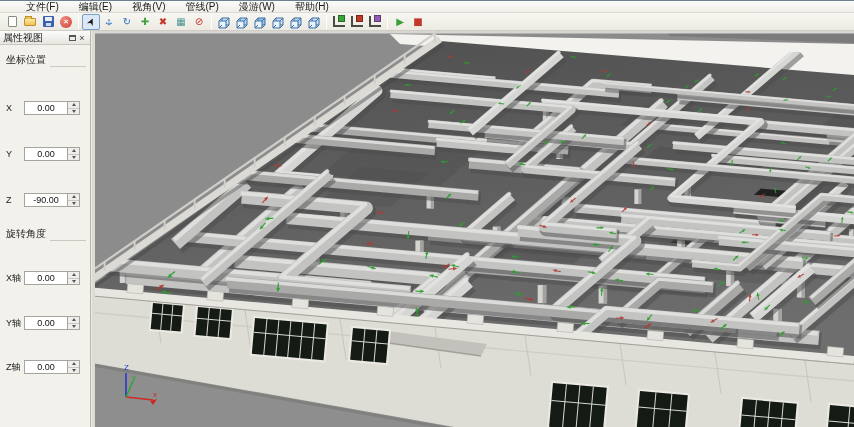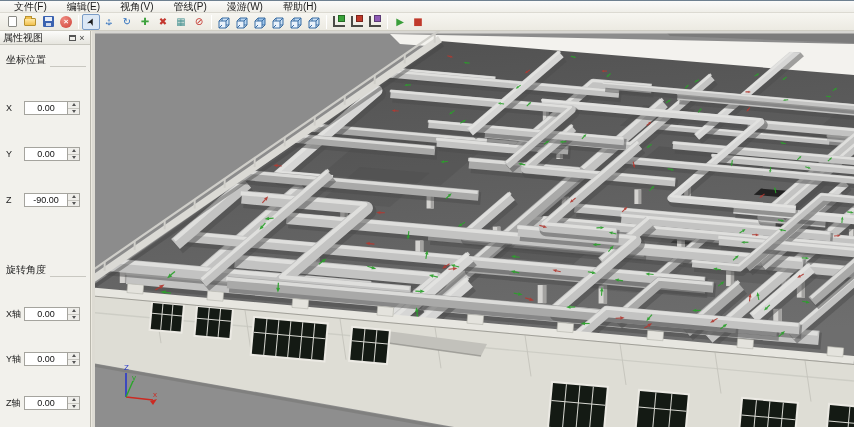--- a/index.html
+++ b/index.html
@@ -2,21 +2,21 @@
 <html><head>
 <meta charset="utf-8">
 <style>
   * { margin:0; padding:0; box-sizing:border-box; }
   html,body { width:854px; height:427px; overflow:hidden;
     font-family:"Liberation Sans","DejaVu Sans",sans-serif; background:#ece9e0; }
 
   
   .menubar { position:absolute; left:0; top:0; width:854px; height:13px;
     background:linear-gradient(#fbfbfa,#efeee8); border-top:1px solid #6e8090;
-    border-bottom:1px solid #dcdad2; display:flex; align-items:center; padding-left:4px; }
+    border-bottom:1px solid #dcdad2; display:flex; align-items:center; padding-left:16px; }
   .menu-item { font-size:10px; color:#1a1a1a; padding:0 10px; line-height:12px; cursor:default; }
 
   
   .toolbar { position:absolute; left:0; top:13px; width:854px; height:18px;
     background:linear-gradient(#f7f6f1,#eceae2); border-bottom:1px solid #cfcdc3;
     display:flex; align-items:center; padding-left:3px; }
   .tb-group { display:flex; align-items:center; }
   .tb-sep { width:1px; height:14px; background:#c6c4ba; border-right:1px solid #fff; margin:0 3px; }
   .tb-btn { width:18px; height:16px; display:flex; align-items:center; justify-content:center;
     border:1px solid transparent; border-radius:2px; position:relative; cursor:default; }
@@ -257,21 +257,21 @@
       <span class="spin">
           <div>
             <i class="tri-up"></i>
           </div>
           <div>
             <i class="tri-dn"></i>
           </div>
         </span>
     </div>
 
-    <div class="grp-label" style="margin-top:56px">
+    <div class="grp-label" style="margin-top:20px">
       <span>旋转角度</span>
         <div class="rule"></div>
     </div>
 
     <div class="field-row" style="margin-top:30px">
       <span class="lbl">X轴</span>
       <input value="0.00" style="">
       <span class="spin">
           <div>
             <i class="tri-up"></i>

